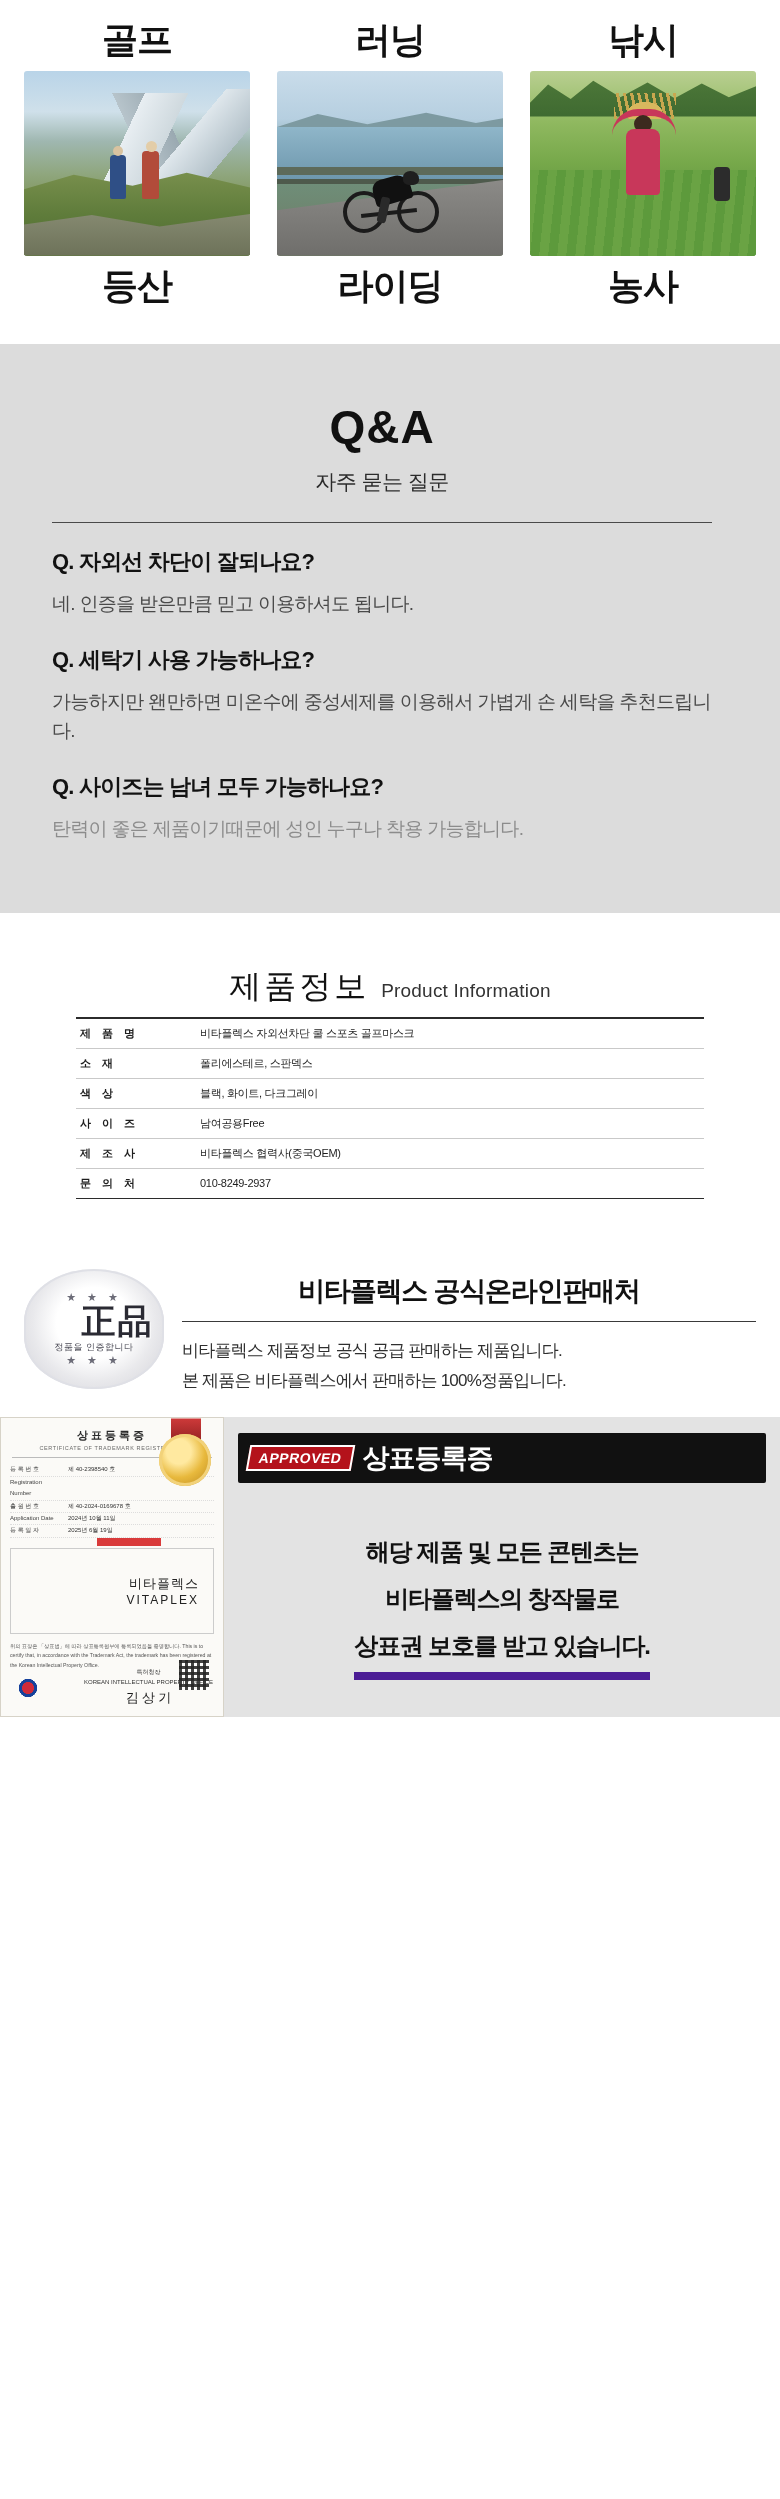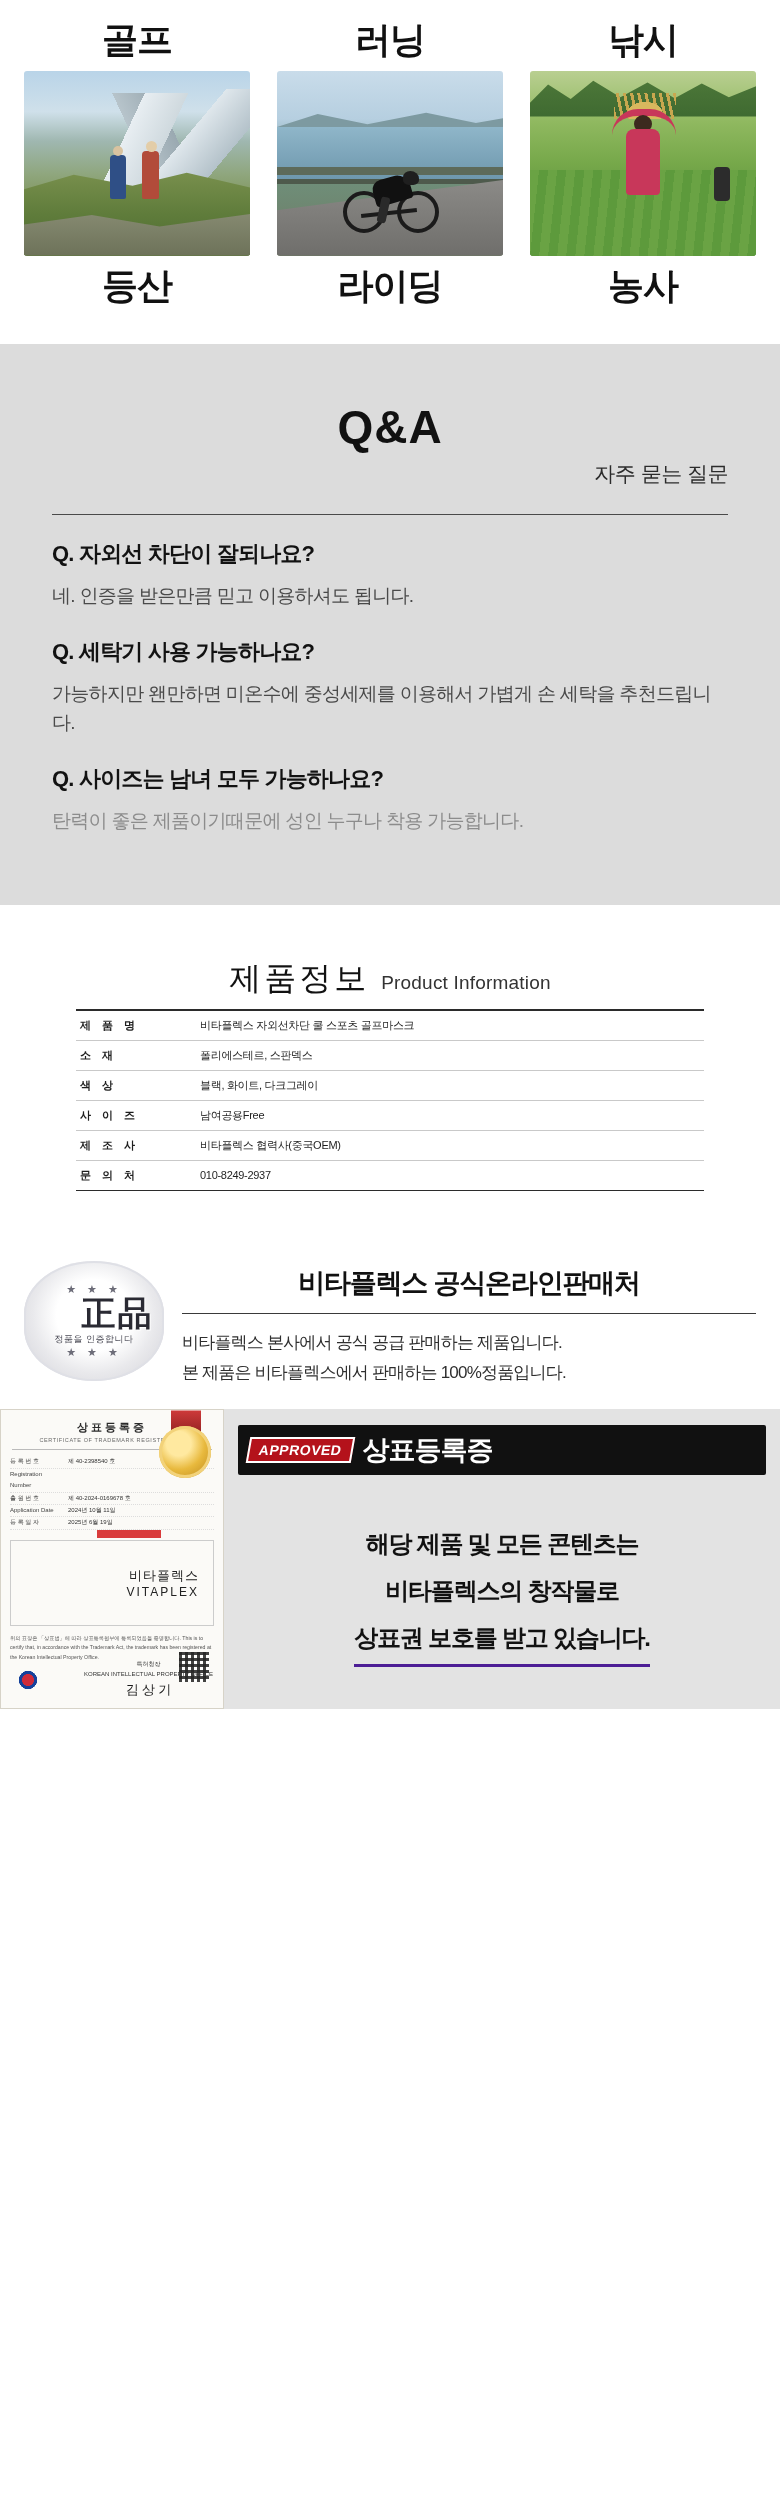--- a/index.html
+++ b/index.html
@@ -165,34 +165,34 @@
   }
   .ph-farm .farmer2 {
     position: absolute; left: 184px; top: 96px; width: 16px; height: 34px;
     background: #2c2c2c; border-radius: 4px;
   }
 
   
   .qna {
     margin-top: 28px;
     background: #dcdcdc;
-    padding: 56px 52px 70px 52px;
+    padding: 56px 68px 70px 52px;
   }
   .qna-title {
     text-align: center;
     font-size: 46px;
     font-weight: bold;
     letter-spacing: 1px;
     color: #111;
   }
   .qna-sub {
-    text-align: right;
+    text-align: center;
     font-size: 21px;
     color: #2b2b2b;
-    margin-top: 6px;
+    margin-top: 14px;
     letter-spacing: -0.5px;
   }
   .qna-rule {
     height: 1px;
     background: #4a4a4a;
     margin: 26px 0 24px 0;
   }
   .qa-item { margin-bottom: 26px; }
   .qa-item:last-child { margin-bottom: 0; }
   .qa-q {
@@ -366,21 +366,21 @@
     padding: 3px 9px; letter-spacing: 0.5px; transform: skewX(-10deg);
     border: 2px solid #fff;
   }
   .ap-title { color: #fff; font-size: 27px; font-weight: bold; letter-spacing: -1px; }
   .ap-body {
     margin-top: 46px; text-align: center;
   }
   .ap-line {
     font-size: 24px; font-weight: bold; color: #111; letter-spacing: -1.2px; line-height: 1.95;
   }
-  .ap-line.u { display: inline-block; border-bottom: 3px solid #4c1d95; padding-bottom: 2px; }
+  .ap-line.u { display: inline-block; border-bottom: 8px solid #4c1d95; padding-bottom: 2px; }
 
   .tail { height: 34px; }
 </style>
 </head>
 <body>
 
 <div class="page">
 
   <section class="activities">
     <div class="act-row">
@@ -506,21 +506,21 @@
   <section class="official">
     <div class="seal">
       <div class="stars">★ ★ ★</div>
       <div class="big">正品</div>
       <div class="small">정품을 인증합니다</div>
       <div class="stars">★ ★ ★</div>
     </div>
     <div class="off-right">
       <div class="off-title">비타플렉스 공식온라인판매처</div>
       <div class="off-rule"></div>
-      <div class="off-line">비타플렉스 본사에서 공식 공급 판매하는 제품입니다.</div>
+      <div class="off-line">비타플렉스 제품정보 공식 공급 판매하는 제품입니다.</div>
       <div class="off-line">본 제품은 비타플렉스에서 판매하는 100%정품입니다.</div>
     </div>
   </section>
 
   <section class="certrow">
 
     <div class="cert">
       <div class="c-t1">상표등록증</div>
       <div class="c-t2">CERTIFICATE OF TRADEMARK REGISTRATION</div>
       <div class="c-line"></div>

